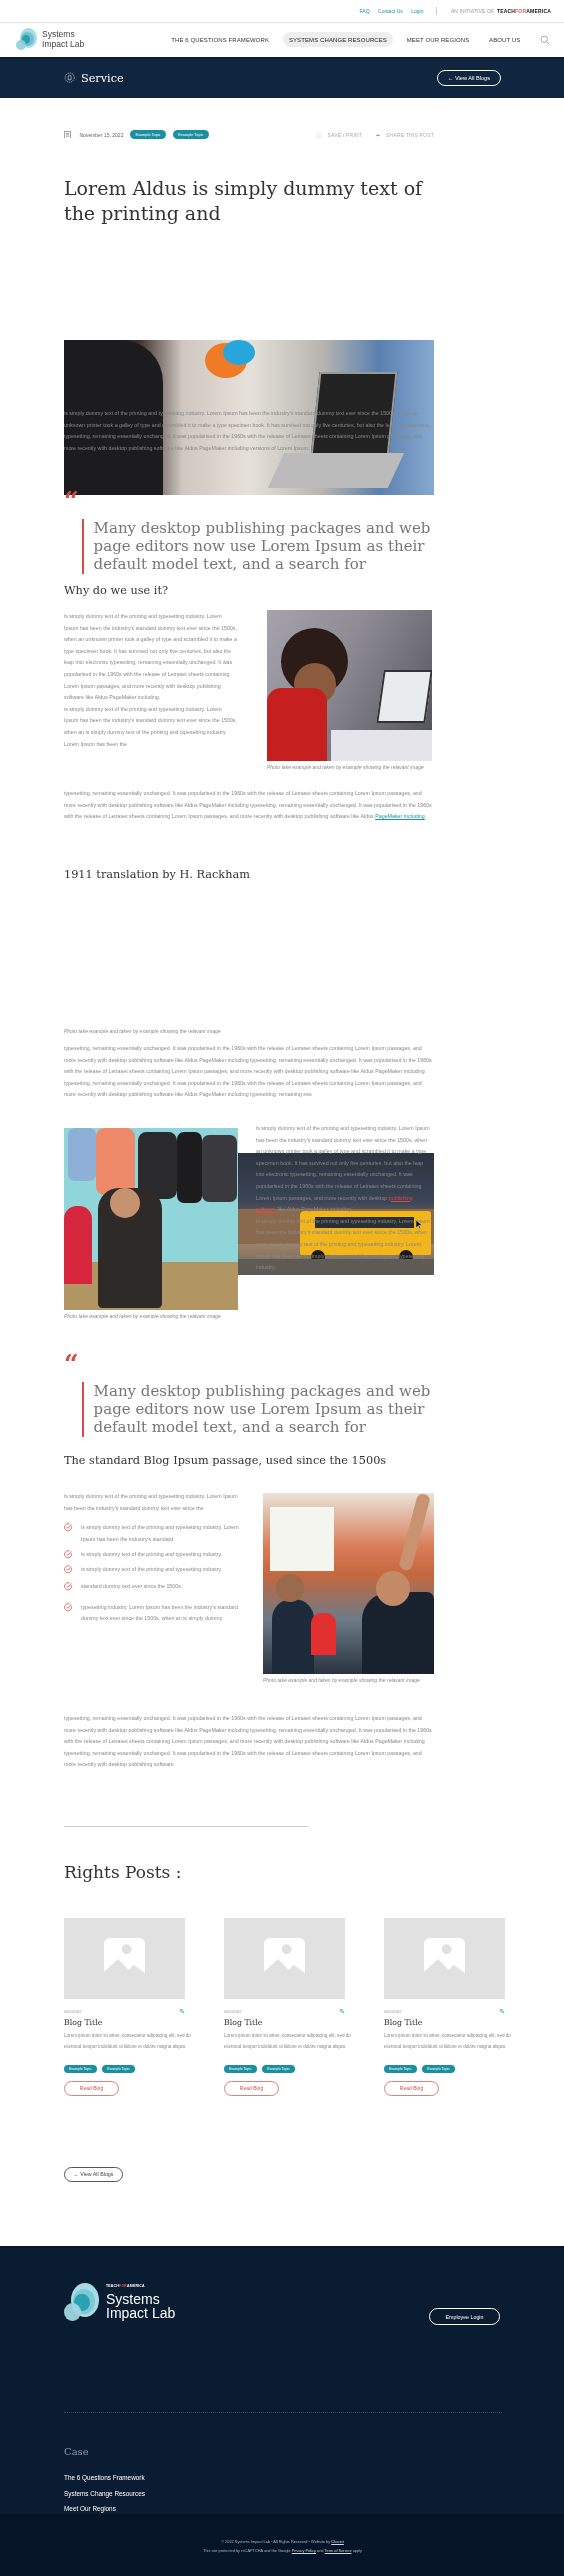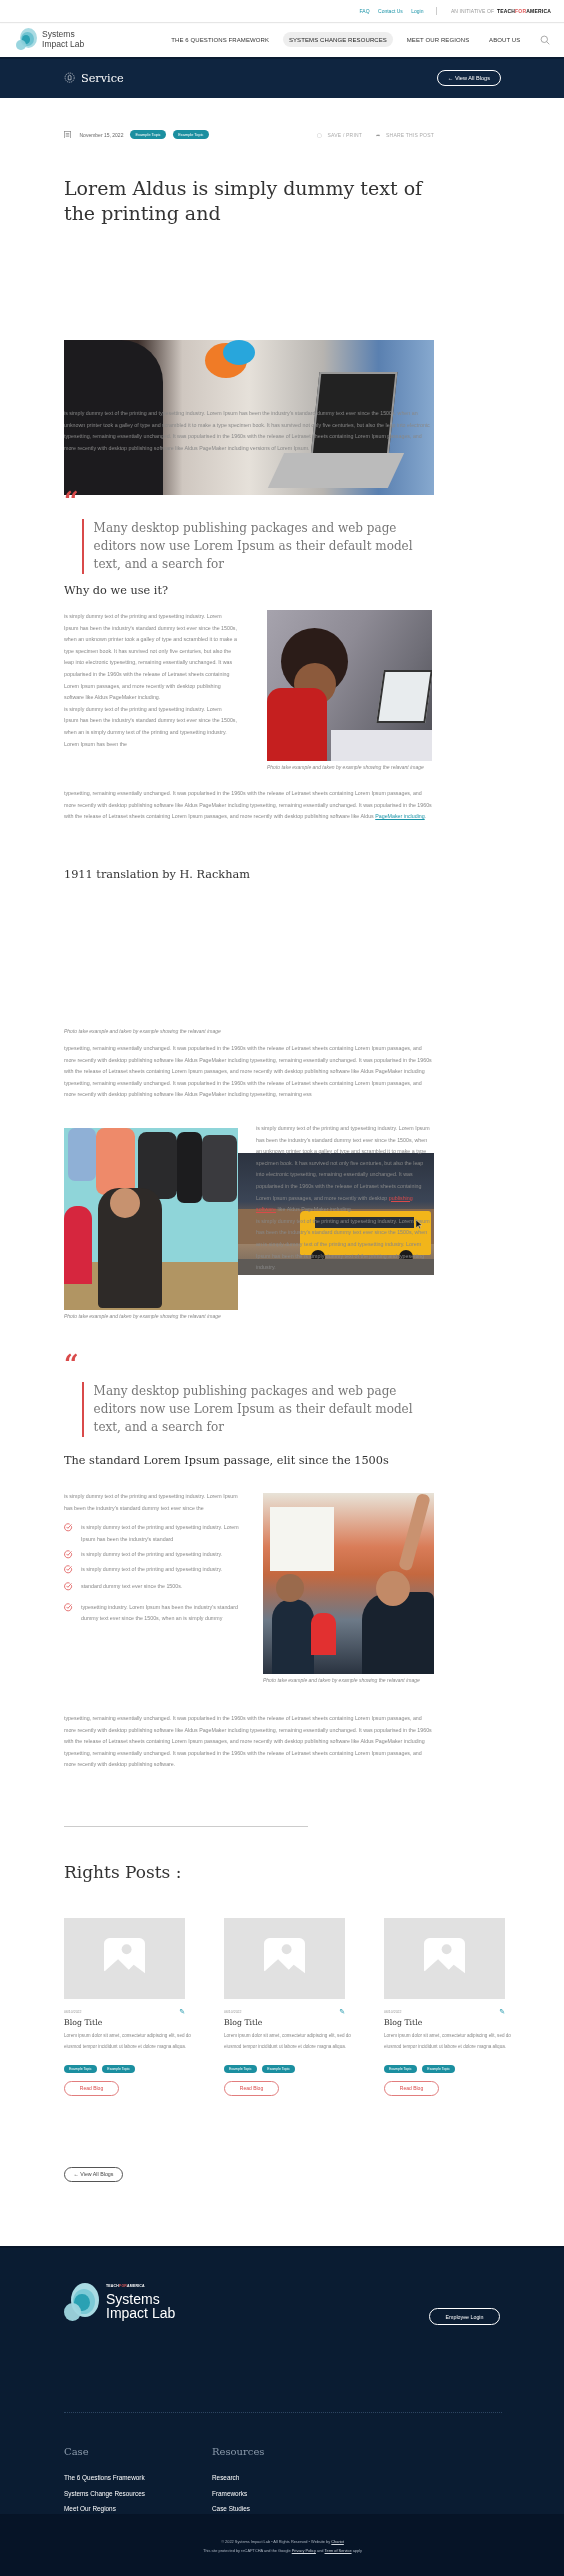--- a/index.html
+++ b/index.html
@@ -40,21 +40,21 @@
     .meta .actions span.icon { margin: 0 5.6px 0 14px; }
 
     .h1 { font-size: 19px; line-height: 25px; color: #333; font-weight: normal; }
     .h2 { font-size: 11.3px; color: #333; font-weight: normal; }
     .body-text { font-size: 5.3px; line-height: 11.6px; color: #888; }
     .caption { font-size: 5px; font-style: italic; color: #888; line-height: 7.8px; margin-top: 2.8px; }
     .link { color: #1b94a8; text-decoration: underline; }
     .link-red { color: #d94a4a; text-decoration: underline; }
 
     .quote-mark { color: #d94a4a; font-size: 25.4px; font-weight: bold; line-height: 18.3px; font-family: "DejaVu Serif", serif; }
-    .quote { border-left: 2.1px solid #d94a4a; padding-left: 10px; margin-left: 17.6px; font-size: 12px; line-height: 18.3px; color: #777; }
+    .quote { border-left: 2.1px solid #d94a4a; padding-left: 10px; margin-left: 17.6px; font-size: 15px; line-height: 18.3px; color: #777; }
 
     .photo { border-radius: 0; overflow: hidden; position: relative; }
 
     .check-list { list-style: none; }
     .check-list li { display: flex; font-size: 5.3px; line-height: 11.6px; color: #888; margin-bottom: 3.5px; }
     .check-list .check-icon { width: 8.5px; height: 8.5px; flex: none; margin-right: 8.5px; margin-top: 1.4px; }
 
     .divider { height: 0.7px; background: #ccc; width: 244px; }
 
     .cards { display: flex; gap: 30px; }
@@ -222,21 +222,21 @@
   <svg style="position:absolute;left:160px;top:97px;width:6.4px;height:9.2px;" viewBox="0 0 9 13">
       <path d="M0 0 L0 11 L3 8 L5 12.5 L6.5 11.8 L4.5 7.5 L8.5 7.5 Z" fill="#111" stroke="#fff" stroke-width="0.5"></path>
     </svg>
 </div>
 
 <div class="container" style="top:1355px;">
   <div class="quote-mark">“</div>
   <div class="quote serif" style="margin-top:8.5px;">Many desktop publishing packages and web page editors now use Lorem Ipsum as their default model text, and a search for</div>
 </div>
 
-<h2 class="container h2 serif" style="top:1454px;">The standard Lorem Ipsum passage, elit since the 1500s</h2>
+<h2 class="container h2 serif" style="top:1454px;">The standard Blog Ipsum passage, used since the 1500s</h2>
 <div class="container" style="top:1491px;width:176px;">
   <p class="body-text">is simply dummy text of the printing and typesetting industry. Lorem Ipsum has been the industry's standard dummy text ever since the</p>
   <ul class="check-list" style="margin-top:7.8px;">
     <li>
         <svg class="check-icon" viewBox="0 0 12 12">
           <path d="M10.5 4.5 A5 5 0 1 1 8 1.6" fill="none" stroke="#e05a5a" stroke-width="1.2"></path>
           <path d="M3.5 5.5 L5.5 7.5 L10.5 2" fill="none" stroke="#e05a5a" stroke-width="1.2"></path>
         </svg>
         <span>is simply dummy text of the printing and typesetting industry. Lorem Ipsum has been the industry's standard</span>
       </li>
@@ -368,30 +368,19 @@
 
   <div class="fcol" style="left:64px;">
     <h4 class="serif">Case</h4>
     <ul>
       <li>The 6 Questions Framework</li>
       <li>Systems Change Resources</li>
       <li>Meet Our Regions</li>
       <li>About Us</li>
     </ul>
   </div>
-  <div class="fcol" style="left:212px;">
-    <h4 class="serif">Resources</h4>
-    <ul>
-      <li>Research</li>
-      <li>Frameworks</li>
-      <li>Case Studies</li>
-      <li>Books</li>
-      <li>Multimedia</li>
-      <li>All Resources</li>
-    </ul>
-  </div>
 
   <div class="fbottom">
     <div><span>© 2022 Systems Impact Lab • All Rights Reserved • Website by </span><u>Chariot</u></div>
     <div><span>This site protected by reCAPTCHA and the Google </span><u>Privacy Policy</u><span> and </span><u>Term of Service</u><span> apply</span></div>
   </div>
 </div>
 
 
 </body></html>

